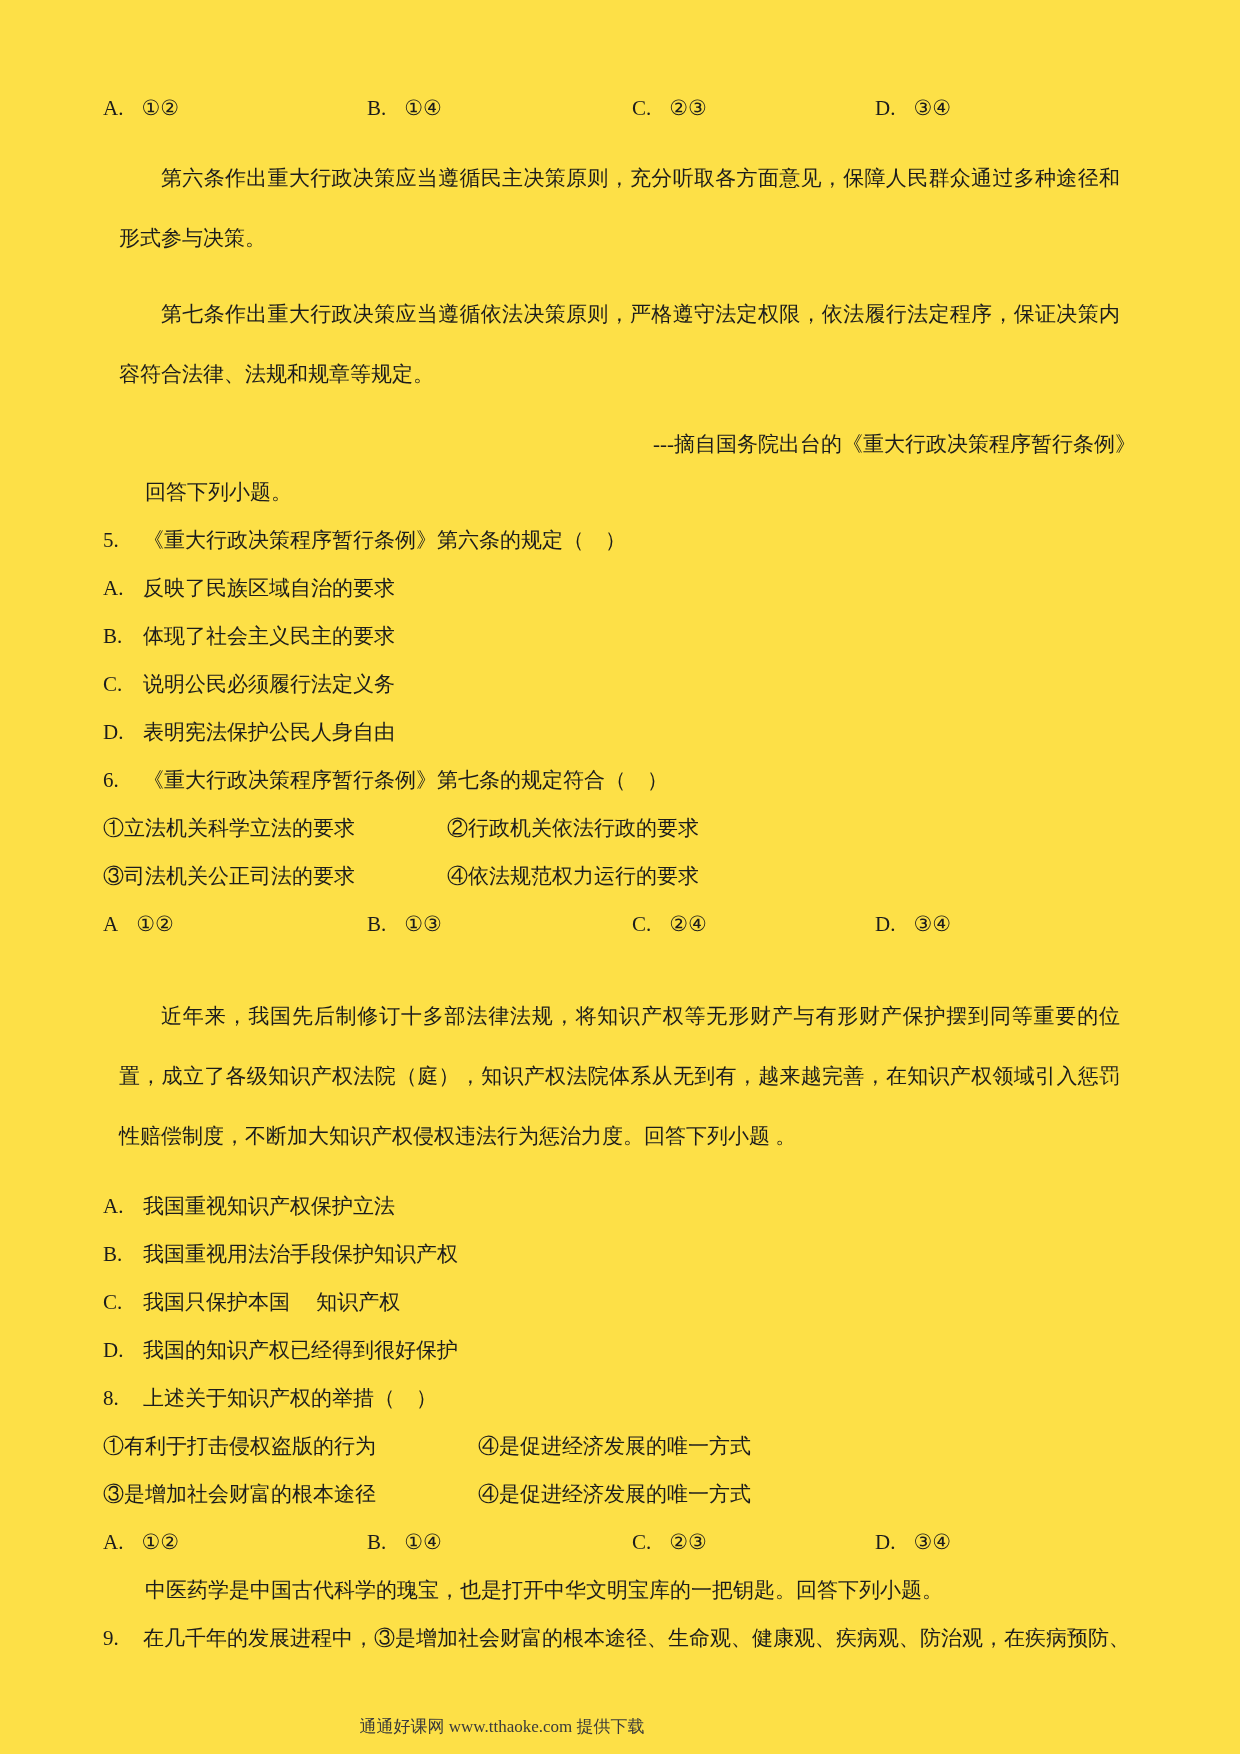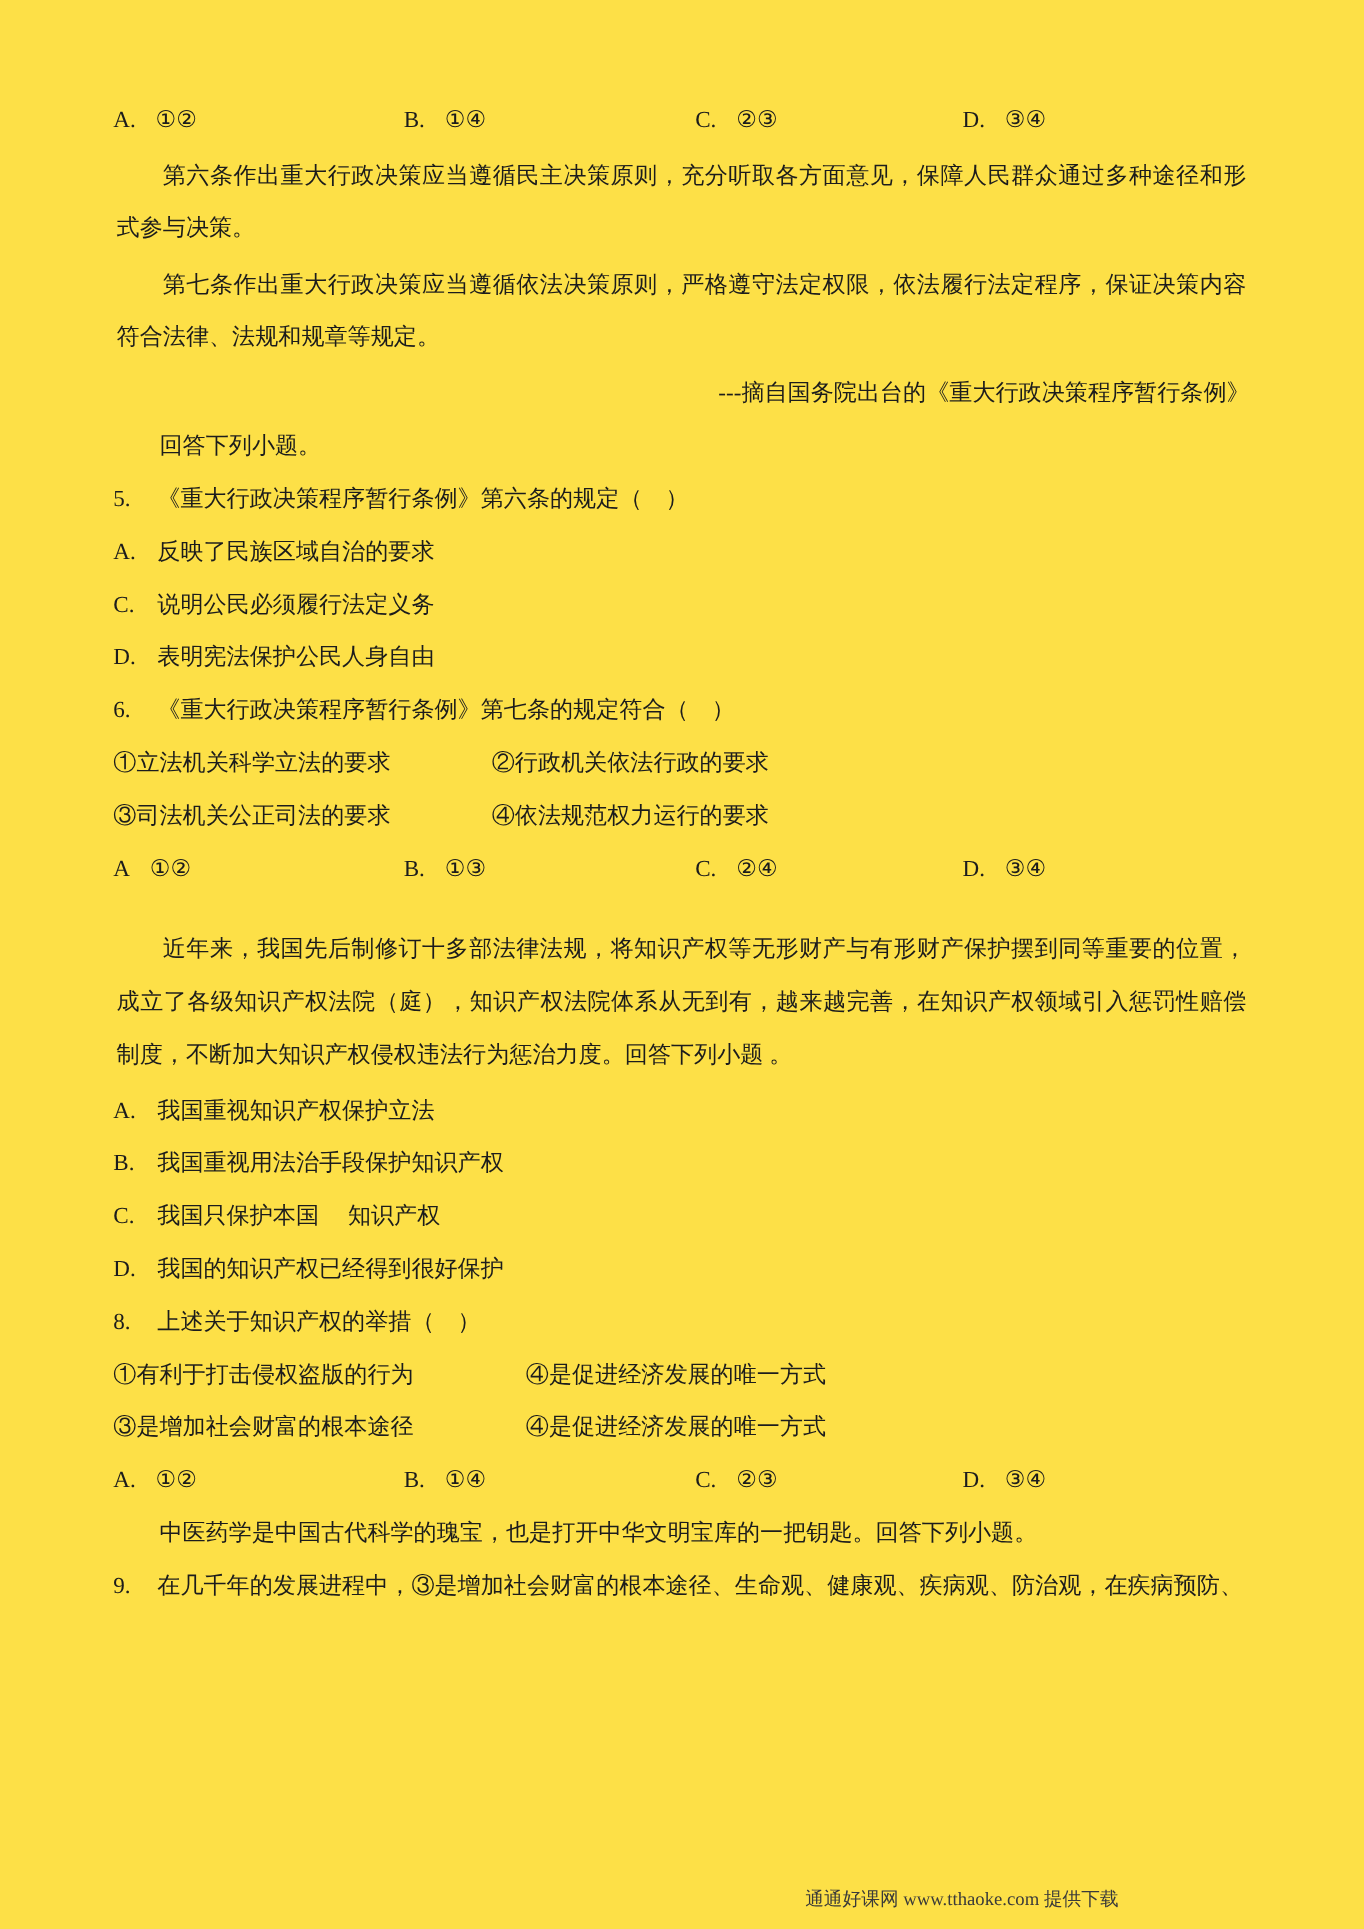--- a/index.html
+++ b/index.html
@@ -18,45 +18,45 @@
     left: 103px;
     top: 84px;
     width: 1033px;
   }
   .ln {
     height: 48px;
     line-height: 48px;
     white-space: nowrap;
   }
   .para {
-    margin: 3px;
-    line-height: 48px;
+    margin: 16px;
+    line-height: 60px;
     text-align: justify;
     text-indent: 2em;
   }
   .source { text-align: right; white-space: nowrap; height: 48px; line-height: 48px; }
   .indent { text-indent: 2em; }
   .qnum { display: inline-block; min-width: 40px; }
   .ans-row { position: relative; height: 48px; }
   .ans-row .opt { position: absolute; top: 0; line-height: 48px; white-space: nowrap; }
   .ans-row .lbl { margin-right: 18px; }
   .col-a { left: 0; }
   .col-b { left: 264px; }
   .col-c { left: 529px; }
   .col-d { left: 772px; }
   .sub-first { display: inline-block; }
   .w344 { width: 344px; font-family: Liberation Mono, monospace; }
   .w375 { width: 375px; }
   .gap22 { height: 22px; }
   .footer {
     position: absolute;
-    left: 13px;
+    left: 0;
     top: 1712px;
     width: 1004px;
-    text-align: right;
+    text-align: center;
     font-size: 17px;
     line-height: 30px;
     color: #3a3a3a;
   }
 </style>
 </head>
 <body>
 
 <div class="page">
   <div class="content">
@@ -68,20 +68,21 @@
       <span class="opt col-d"><span class="lbl">D.</span><span>③④</span></span>
     </div>
 
     <p class="para">第六条作出重大行政决策应当遵循民主决策原则，充分听取各方面意见，保障人民群众通过多种途径和形式参与决策。</p>
     <p class="para">第七条作出重大行政决策应当遵循依法决策原则，严格遵守法定权限，依法履行法定程序，保证决策内容符合法律、法规和规章等规定。</p>
     <div class="source">---摘自国务院出台的《重大行政决策程序暂行条例》</div>
     <div class="ln indent">回答下列小题。</div>
 
     <div class="ln"><span class="qnum">5.</span><span>《重大行政决策程序暂行条例》第六条的规定（　）</span></div>
     <div class="ln"><span class="qnum">A.</span><span>反映了民族区域自治的要求</span></div>
+    <div class="ln"><span class="qnum">B.</span><span>体现了社会主义民主的要求</span></div>
     <div class="ln"><span class="qnum">C.</span><span>说明公民必须履行法定义务</span></div>
     <div class="ln"><span class="qnum">D.</span><span>表明宪法保护公民人身自由</span></div>
 
     <div class="ln"><span class="qnum">6.</span><span>《重大行政决策程序暂行条例》第七条的规定符合（　）</span></div>
     <div class="ln"><span class="sub-first w344">①立法机关科学立法的要求</span><span>②行政机关依法行政的要求</span></div>
     <div class="ln"><span class="sub-first w344">③司法机关公正司法的要求</span><span>④依法规范权力运行的要求</span></div>
     <div class="ans-row">
       <span class="opt col-a"><span class="lbl">A</span><span>①②</span></span>
       <span class="opt col-b"><span class="lbl">B.</span><span>①③</span></span>
       <span class="opt col-c"><span class="lbl">C.</span><span>②④</span></span>

